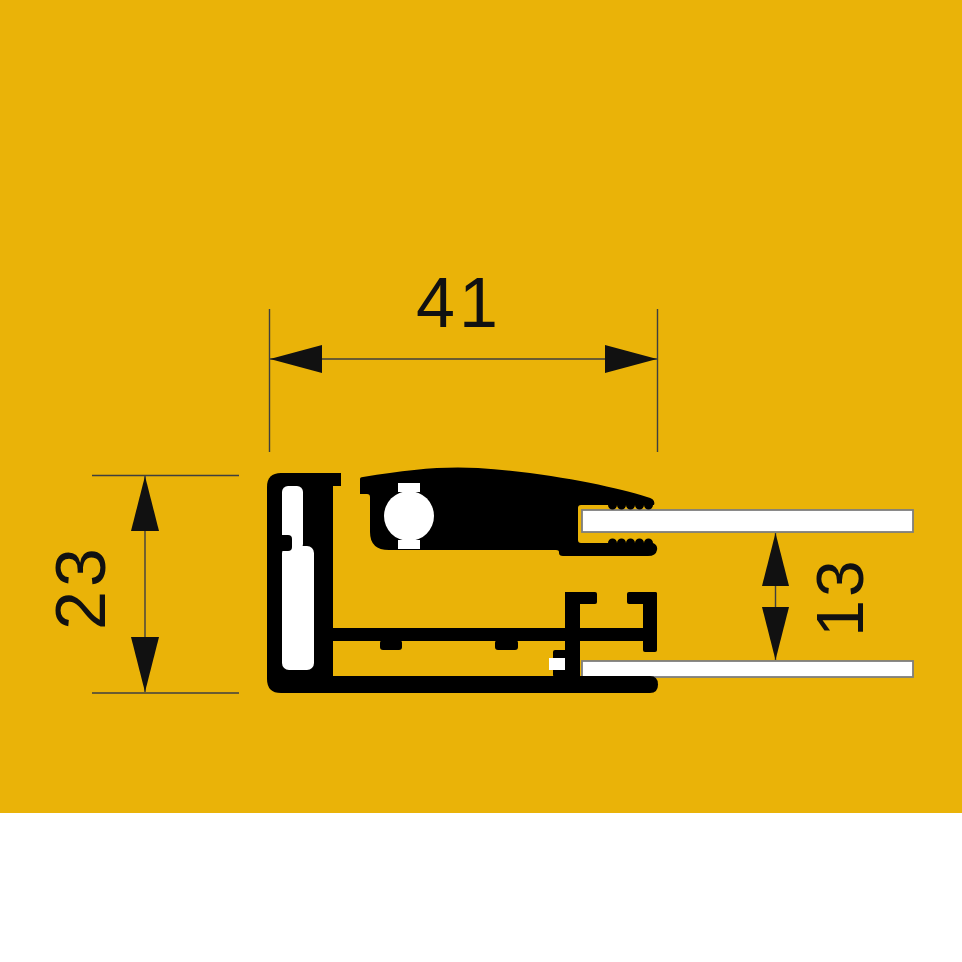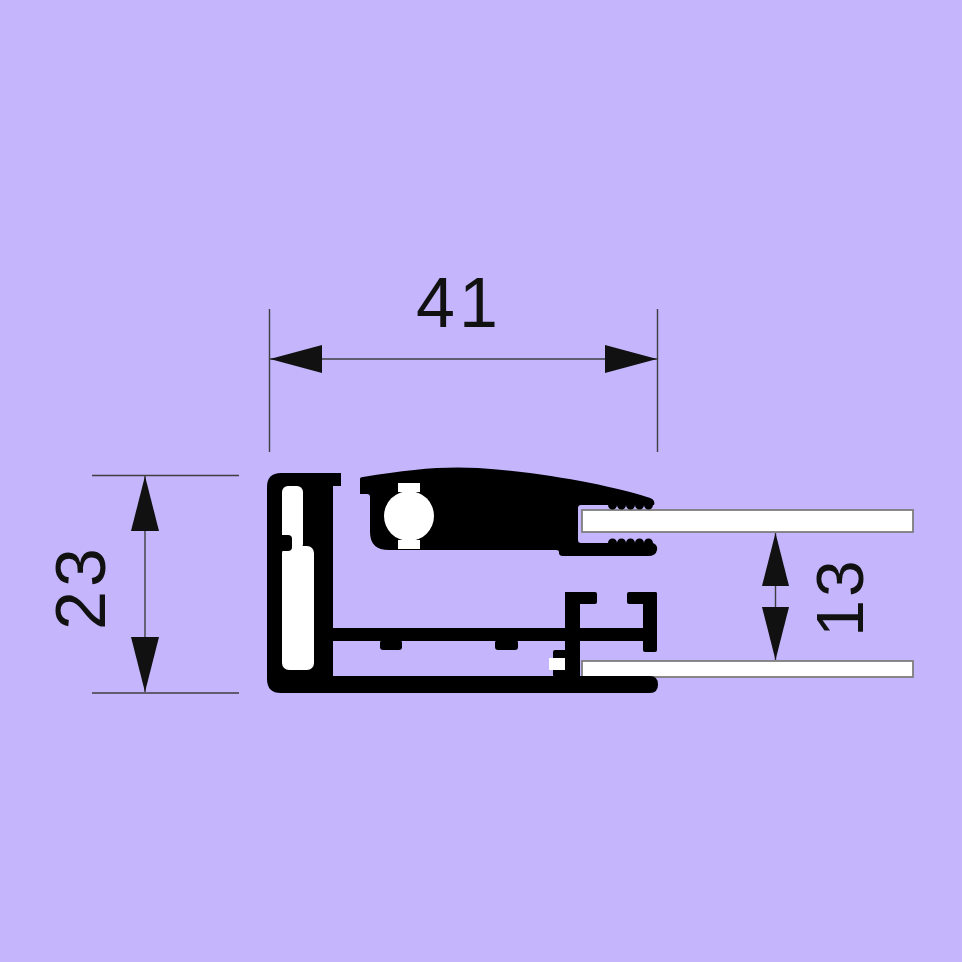--- a/index.html
+++ b/index.html
@@ -3,22 +3,22 @@
 <meta charset="utf-8">
 <style>
   html, body {
     margin: 0;
     padding: 0;
     background: #ffffff;
   }
   .stage {
     position: relative;
     width: 962px;
-    height: 962px;
-    background: #c4b5fd;
+    height: 813px;
+    background: #eab308;
     overflow: hidden;
   }
   svg {
     display: block;
     width: 962px;
     height: 962px;
   }
   text.dim-label {
     font-family: "Liberation Sans", "DejaVu Sans", sans-serif;
     font-size: 70px;

